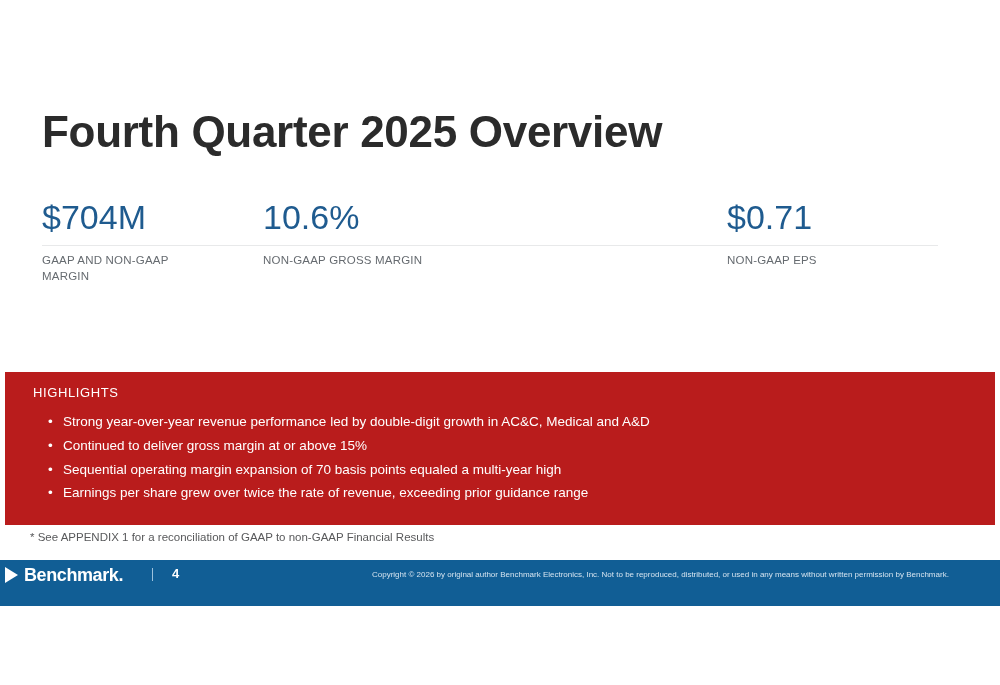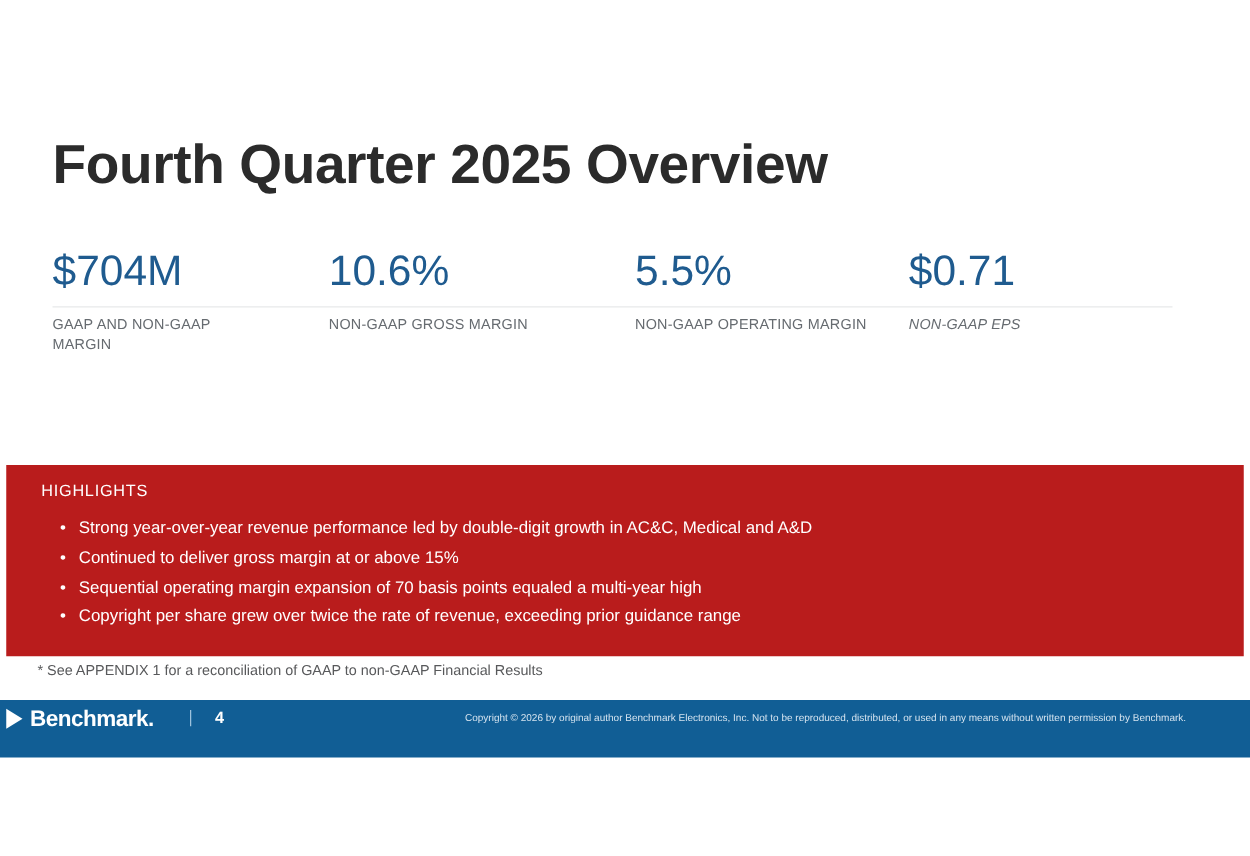--- a/index.html
+++ b/index.html
@@ -63,21 +63,21 @@
     line-height: 16px;
     letter-spacing: 0.2px;
   }
   .m0 { left: 42px;  }
   .m1 { left: 263px; }
   .m2 { left: 508px; }
   .m3 { left: 727px; }
   .m0 .metric-label { width: 150px; }
   .m1 .metric-label { width: 170px; }
   .m2 .metric-label { width: 190px; }
-  .m3 .metric-label { width: 190px; font-style: italic; }
+  .m3 .metric-label { width: 190px; }
 
   .metric-rule {
     position: absolute;
     left: 42px;
     top: 245px;
     width: 896px;
     height: 1px;
     background: #e8e9ea;
   }
 
@@ -198,24 +198,20 @@
     <div class="metric m0">
       <div class="metric-value">$704M</div>
       <div class="metric-label">GAAP AND NON-GAAP MARGIN</div>
     </div>
 
     <div class="metric m1">
       <div class="metric-value">10.6%</div>
       <div class="metric-label">NON-GAAP GROSS MARGIN</div>
     </div>
 
-    <div class="metric m2">
-      <div class="metric-value">5.5%</div>
-      <div class="metric-label">NON-GAAP OPERATING MARGIN</div>
-    </div>
 
     <div class="metric m3">
       <div class="metric-value">$0.71</div>
       <div class="metric-label">NON-GAAP EPS</div>
     </div>
 
   </div>
 
   <div class="metric-rule"></div>
 
@@ -233,21 +229,21 @@
         <span>Continued to deliver gross margin at or above 15%</span>
       </div>
 
       <div class="bullet">
         <span class="dot">•</span>
         <span>Sequential operating margin expansion of 70 basis points equaled a multi-year high</span>
       </div>
 
       <div class="bullet">
         <span class="dot">•</span>
-        <span>Copyright per share grew over twice the rate of revenue, exceeding prior guidance range</span>
+        <span>Earnings per share grew over twice the rate of revenue, exceeding prior guidance range</span>
       </div>
 
     </div>
   </div>
 
   <div class="footnote">* See APPENDIX 1 for a reconciliation of GAAP to non-GAAP Financial Results</div>
 
   <div class="footer">
     <div class="logo-wrap">
       <span class="logo-tri"></span>

